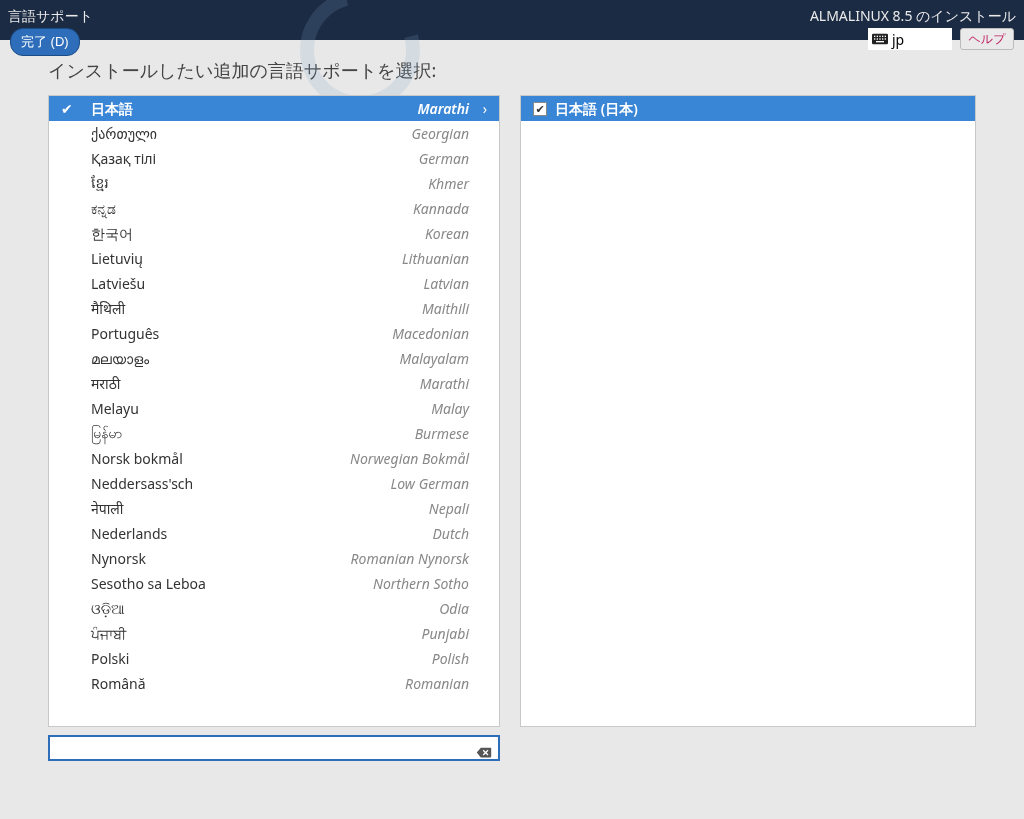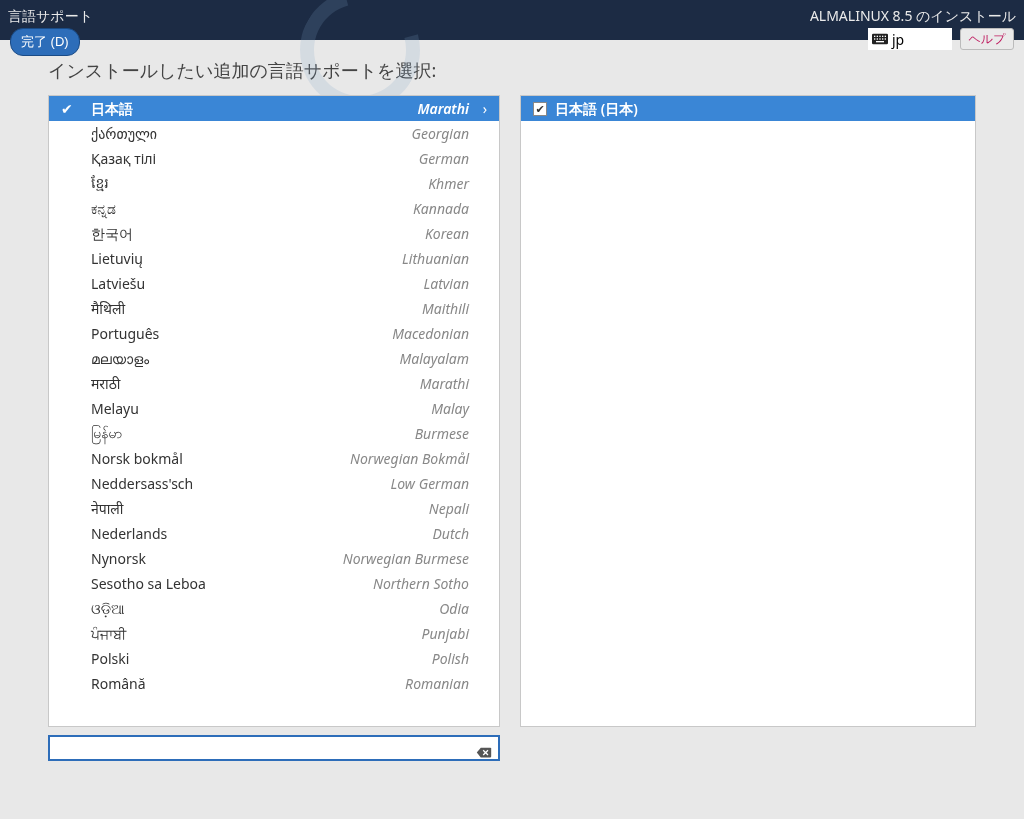--- a/index.html
+++ b/index.html
@@ -318,21 +318,21 @@
             </div>
             <div class="lang-row">
               <span class="check"></span>
               <span class="native">Nederlands</span>
               <span class="english">Dutch</span>
               <span class="chev"></span>
             </div>
             <div class="lang-row">
               <span class="check"></span>
               <span class="native">Nynorsk</span>
-              <span class="english">Norwegian Burmese</span>
+              <span class="english">Romanian Nynorsk</span>
               <span class="chev"></span>
             </div>
             <div class="lang-row">
               <span class="check"></span>
               <span class="native">Sesotho sa Leboa</span>
               <span class="english">Northern Sotho</span>
               <span class="chev"></span>
             </div>
             <div class="lang-row">
               <span class="check"></span>

